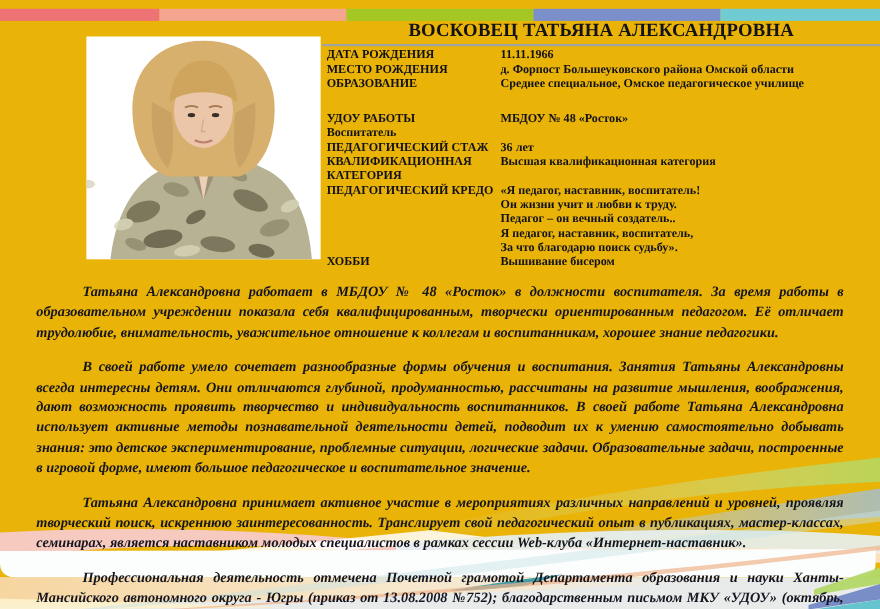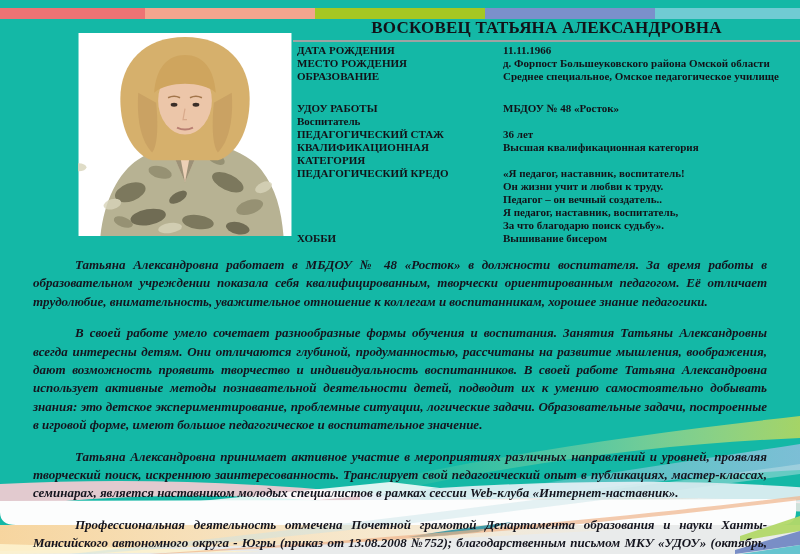--- a/index.html
+++ b/index.html
@@ -1,17 +1,17 @@
 <!DOCTYPE html>
 <html lang="ru"><head>
 <meta charset="utf-8">
 <style>
   html,body{margin:0;padding:0;}
   .slide{
-    position:relative; width:800px; height:554px; background:#14b8a6;
+    position:relative; width:800px; height:554px; background:#eab308;
     overflow:hidden; font-family:"Liberation Serif","DejaVu Serif",serif;
     color:#121218;
   }
   
   .top-stripe{position:absolute; top:8px; left:0; width:800px; height:11px; display:flex; z-index:2;}
   .top-stripe .seg{height:100%;}
   .seg-0{width:145px;} .seg-1{width:170px;} .seg-2{width:170px;}
   .seg-3{width:170px;} .seg-4{width:145px;}
 
   
@@ -20,21 +20,21 @@
     text-align:center; font-weight:bold; font-size:17px; line-height:20px;
     letter-spacing:.2px; white-space:nowrap; z-index:2;
   }
   .title-rule{position:absolute; left:293px; top:40px; width:507px; height:2px; background:#9da3a3; z-index:2;}
 
   
   .info-table{
     position:absolute; left:297px; top:44px; width:500px;
     font-size:11px; font-weight:bold; line-height:13px; z-index:2;
   }
-  .info-row{display:flex; align-items:flex-start;gap:48px;}
+  .info-row{display:flex; align-items:flex-start;}
   .info-label{flex:0 0 158px; width:158px; padding-right:6px; box-sizing:border-box;}
   .info-value{flex:1;}
   .info-gap{height:19px;}
 
   
   .portrait{position:absolute; left:78px; top:33px; width:214px; height:203px; z-index:2;}
 
   
   .body-text{
     position:absolute; left:20px; top:243px; width:760px;

